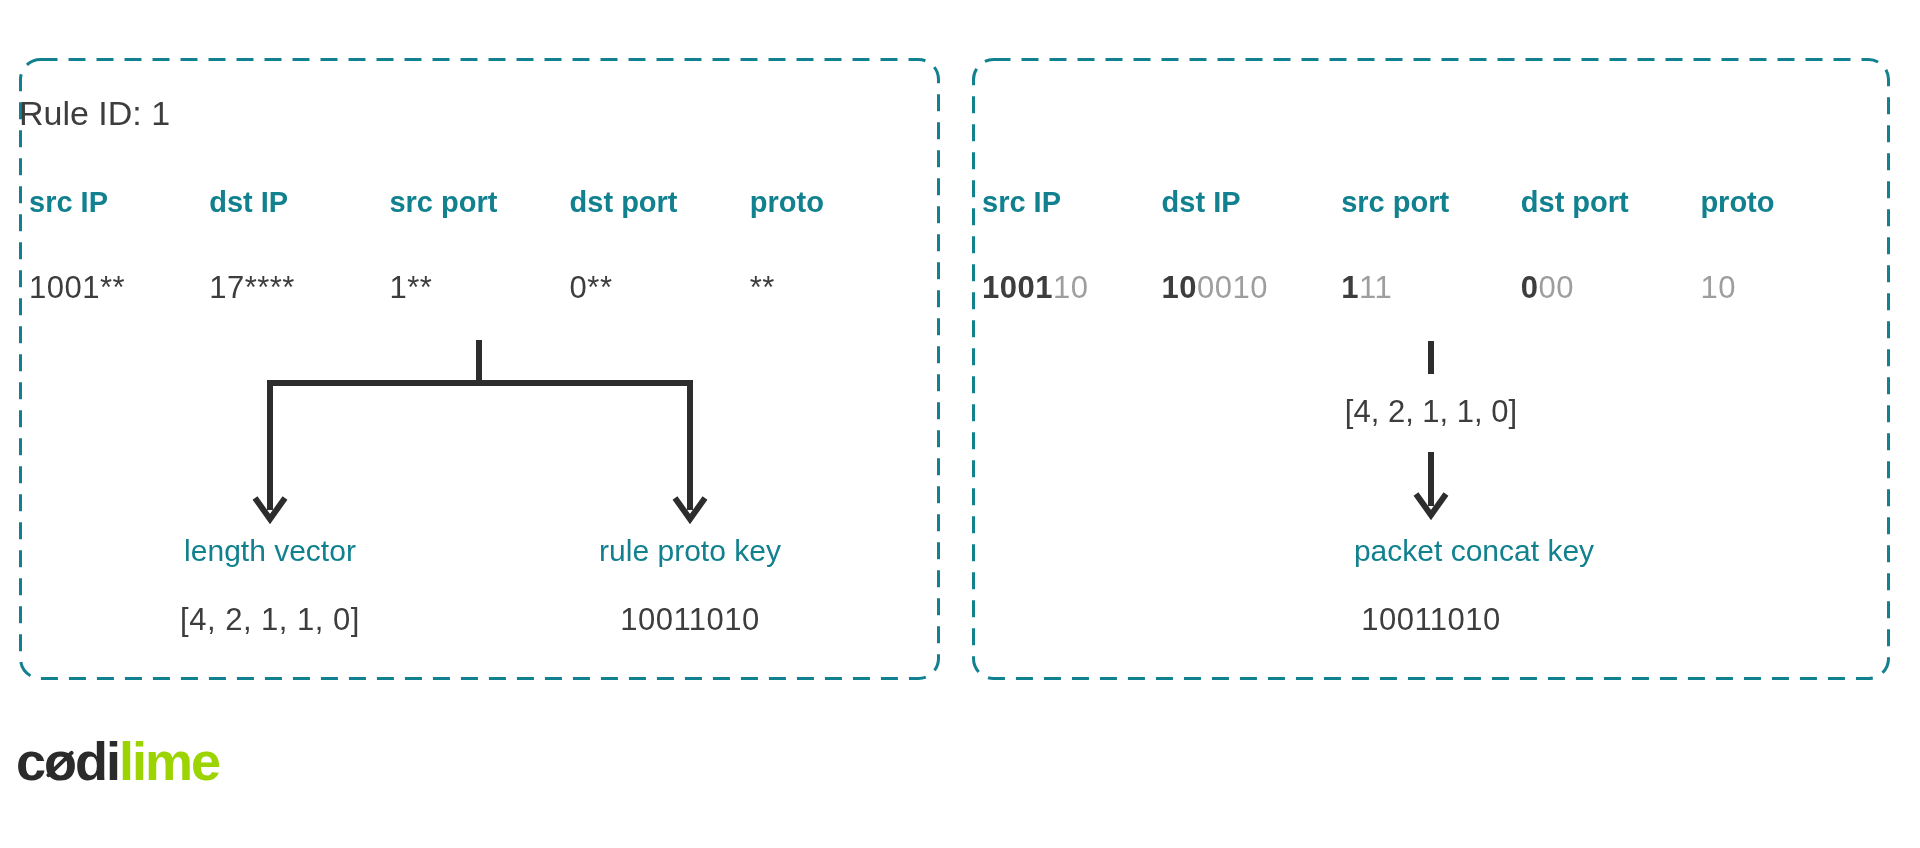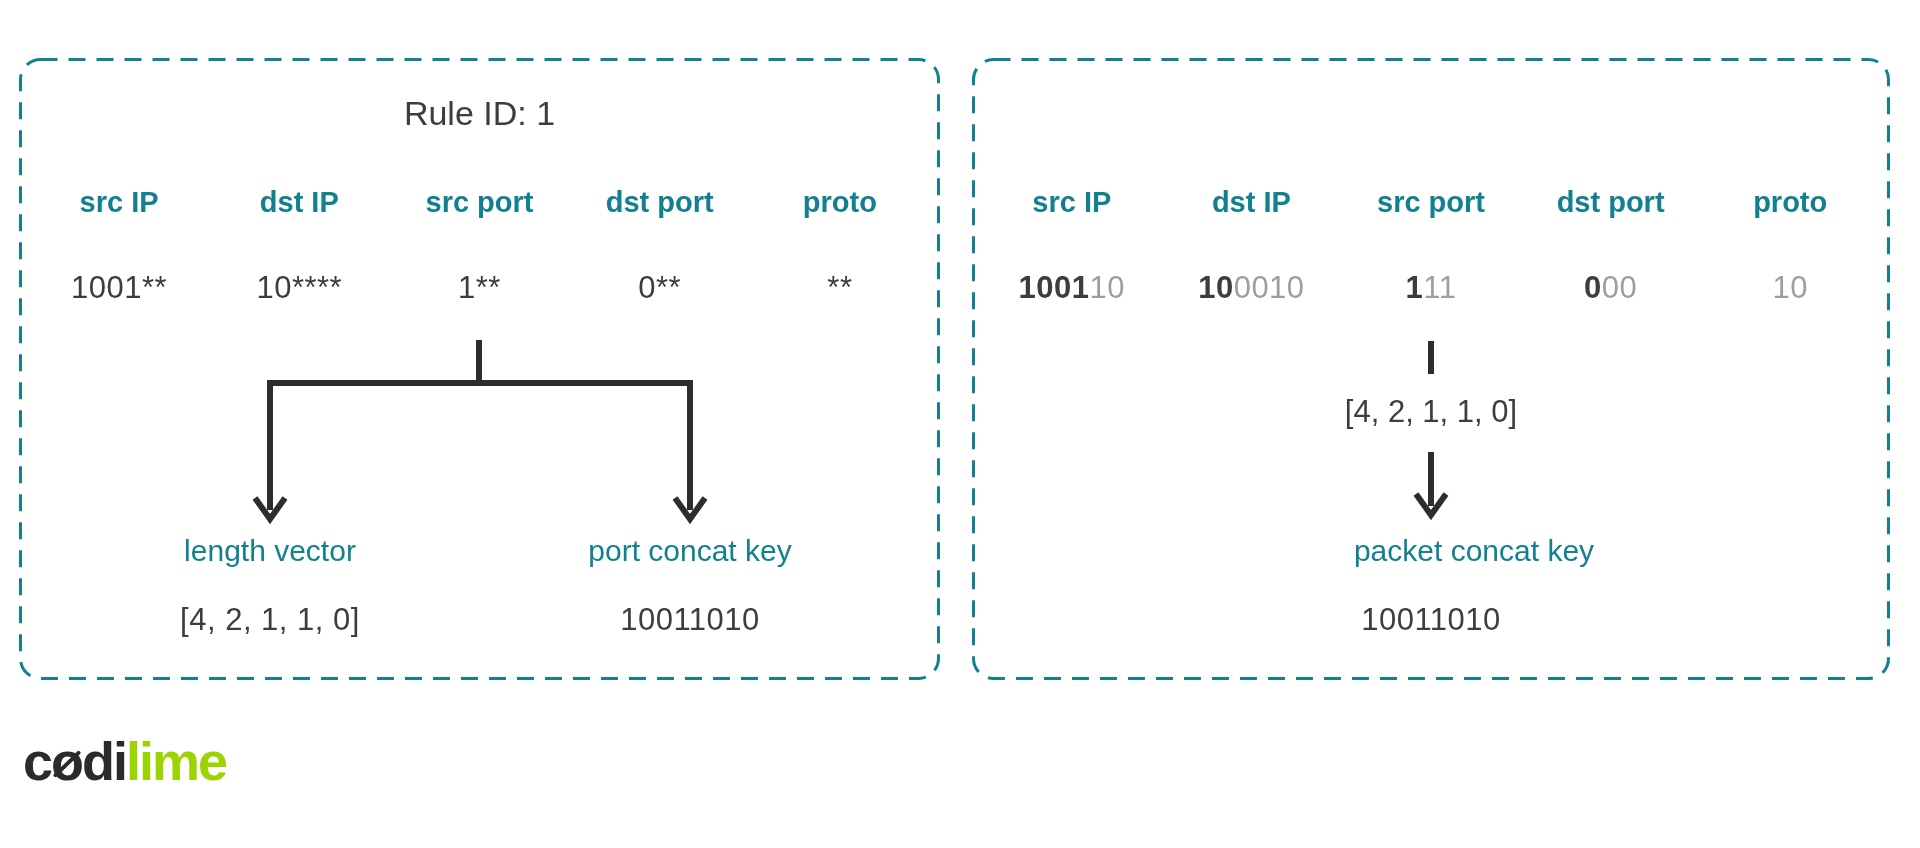--- a/index.html
+++ b/index.html
@@ -29,33 +29,31 @@
     fill: none;
     stroke: var(--teal, #12818f);
     stroke-width: 3;
     stroke-dasharray: 17 11;
   }
   .box-title {
     position: absolute;
     top: 94px;
     left: 0;
     width: 100%;
-    text-align: center;
     font-size: 34px;
     color: var(--dark, #3d3d3d);
   }
   
   .box .box-title { top: 36px; }
   .row {
     position: absolute;
     left: 10px;
     right: 10px;
     display: grid;
     grid-template-columns: repeat(5, 1fr);
-    text-align: center;
   }
   .row.headers {
     top: 128px;
     font-size: 29px;
     font-weight: 700;
     color: var(--teal, #12818f);
   }
   .row.values {
     top: 212px;
     font-size: 31px;
@@ -97,21 +95,21 @@
     letter-spacing: 0.5px;
     color: var(--dark, #3d3d3d);
   }
   .vector-inline {
     top: 336px;
     font-size: 31px;
     color: var(--dark, #3d3d3d);
   }
   .logo {
     position: absolute;
-    left: 23px;
+    left: 16px;
     top: 730px;
     font-size: 54px;
     font-weight: 700;
     letter-spacing: -2px;
     color: var(--logo-dark, #2b2b2b);
   }
   .logo .accent { color: var(--lime, #9bd400); }
   .logo .o-slash {
     position: relative;
     display: inline-block;
@@ -141,41 +139,41 @@
   <div class="row headers">
     <div>src IP</div>
     <div>dst IP</div>
     <div>src port</div>
     <div>dst port</div>
     <div>proto</div>
   </div>
 
   <div class="row values">
     <div>1001**</div>
-    <div>10****</div>
+    <div>17****</div>
     <div>1**</div>
     <div>0**</div>
     <div>**</div>
   </div>
 
   <svg class="connector" width="921" height="622">
 
     <path d="M460,282 L460,328"></path>
 
     <path d="M248,325 L674,325"></path>
 
     <path d="M251,322 L251,452"></path>
     <path class="head" d="M236,440 L251,461 L266,440"></path>
 
     <path d="M671,322 L671,452"></path>
     <path class="head" d="M656,440 L671,461 L686,440"></path>
   </svg>
 
   <div class="anchored teal-label" style="left:251px;">length vector</div>
-  <div class="anchored teal-label" style="left:671px;">port concat key</div>
+  <div class="anchored teal-label" style="left:671px;">rule proto key</div>
 
   <div class="anchored bottom-value" style="left:251px;">[4, 2, 1, 1, 0]</div>
   <div class="anchored bottom-value" style="left:671px;">10011010</div>
 </div>
 
 <div class="box" style="left:972px; width:918px;">
   <svg class="box-border" width="918" height="622">
     <rect x="1.5" y="1.5" width="915" height="619" rx="20"></rect>
   </svg>
 

